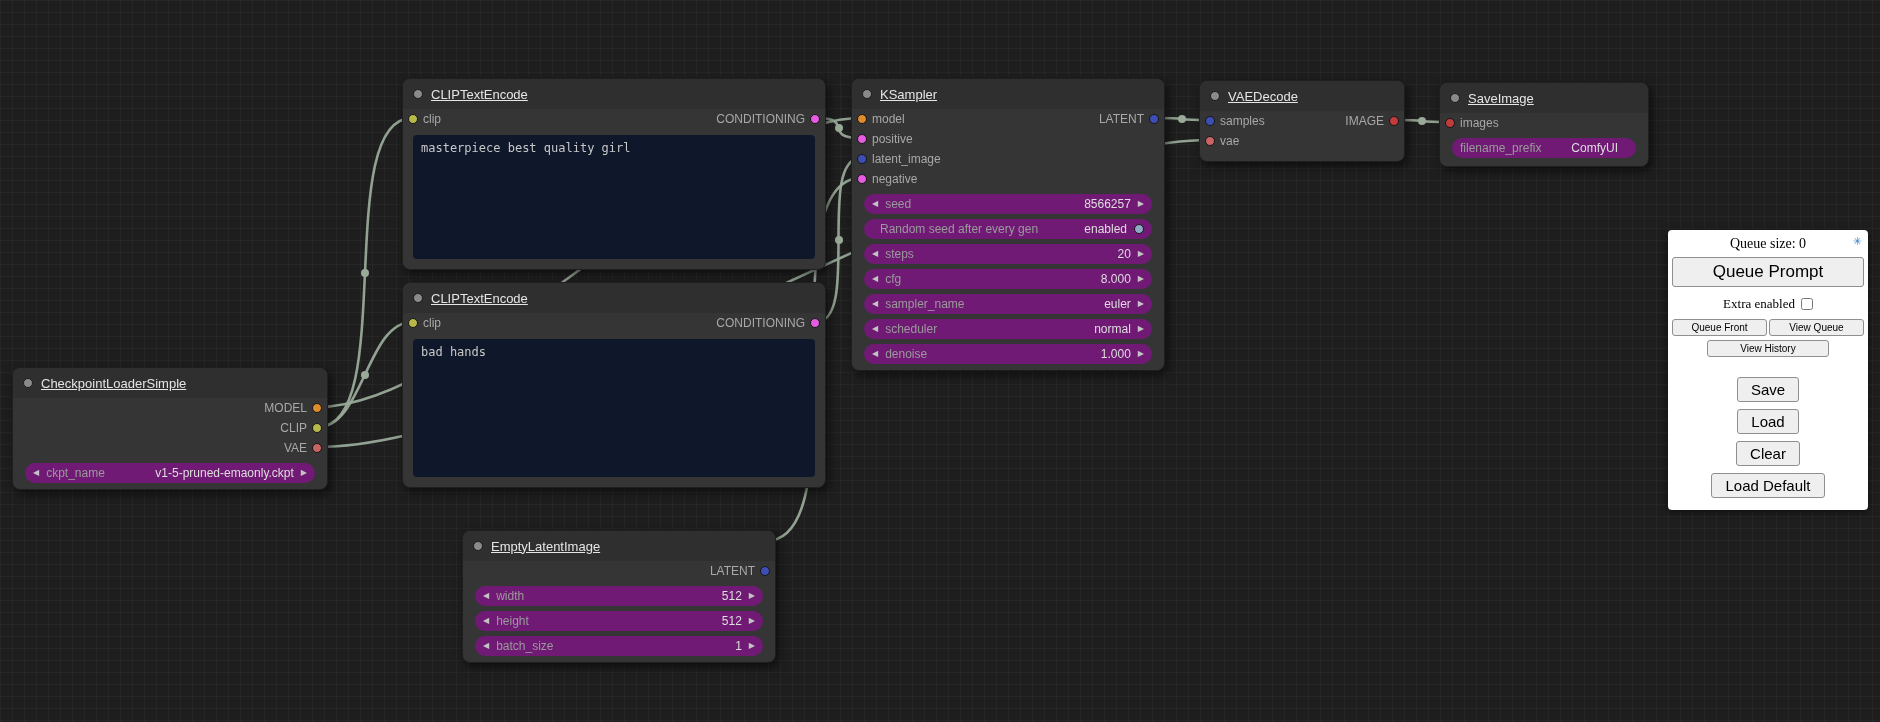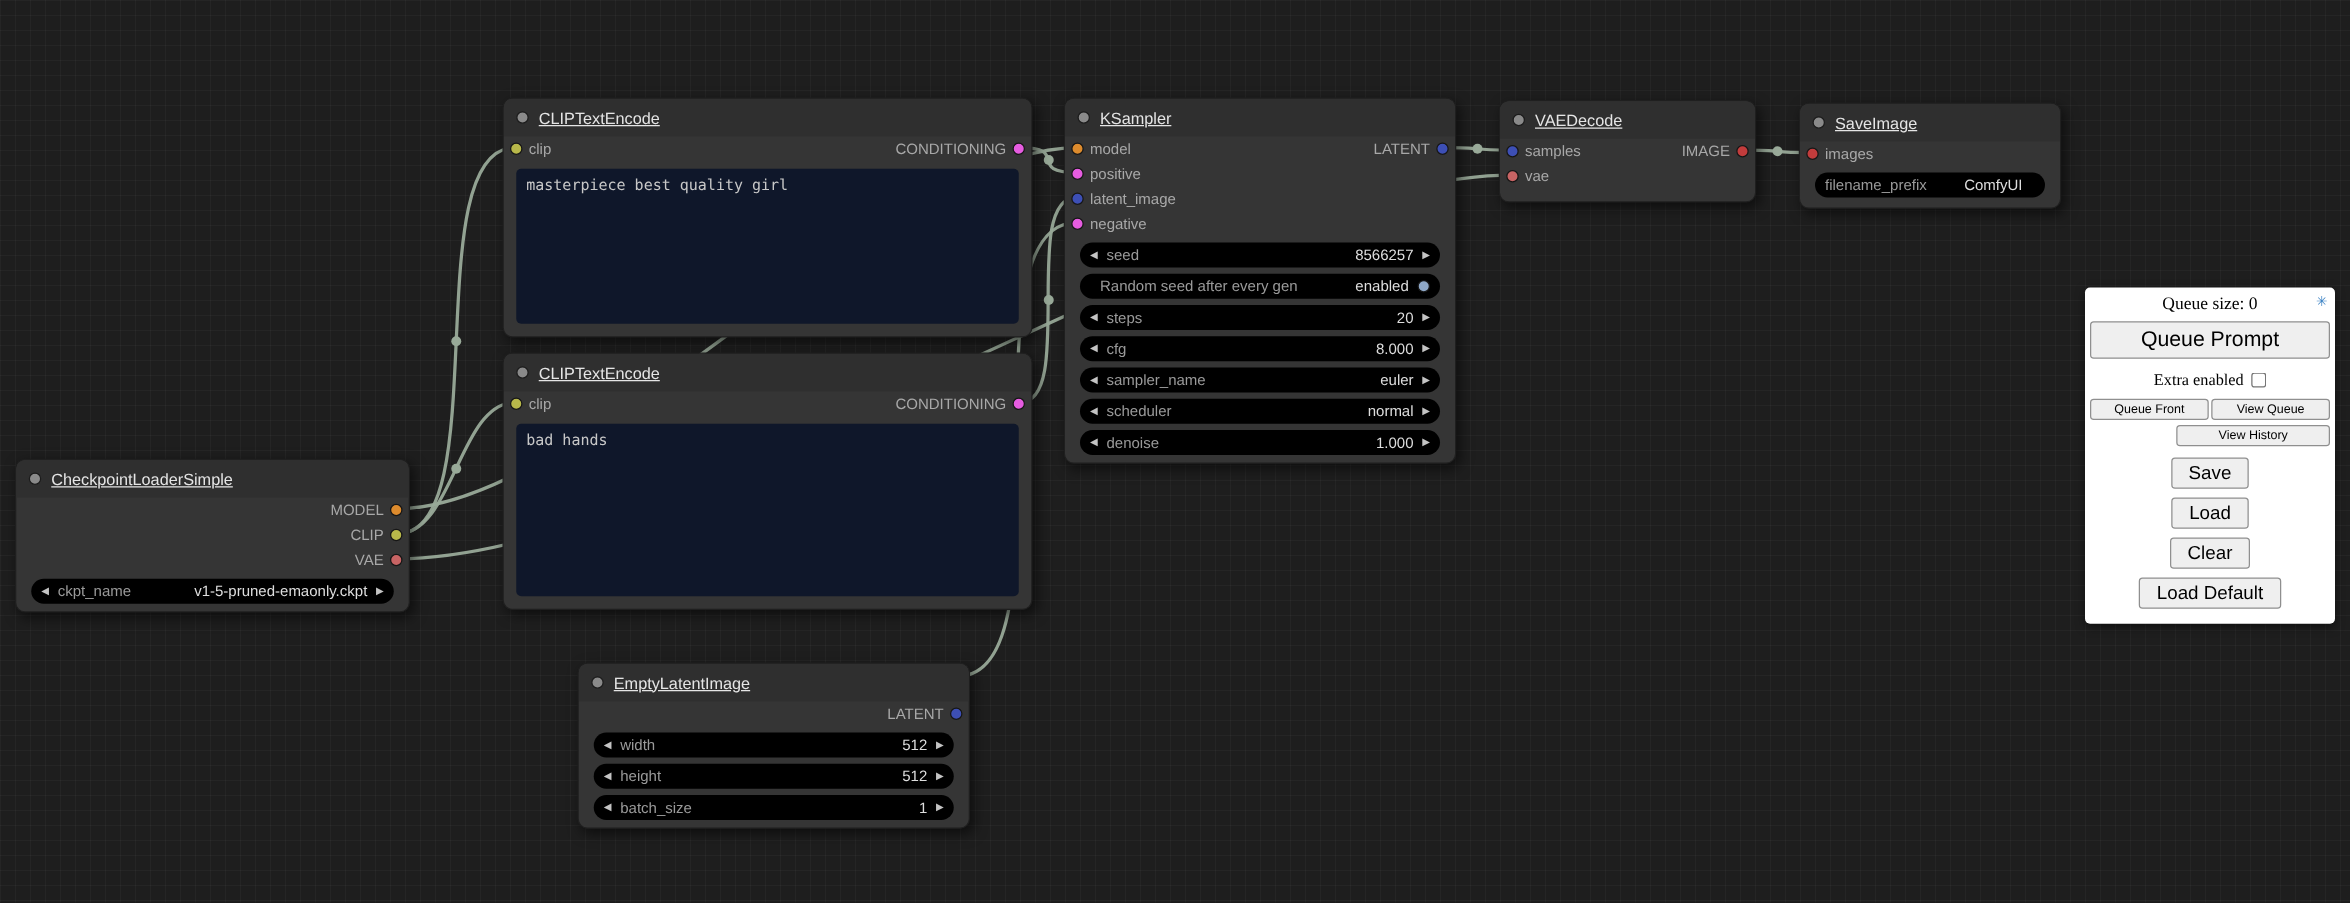--- a/index.html
+++ b/index.html
@@ -30,21 +30,21 @@
   .srow { height:20px; flex:none; display:flex; align-items:center; justify-content:space-between; padding:0 5px; }
   .slot { display:flex; align-items:center; gap:5px; min-width:10px; }
   .slabel { color:#a8a8a8; font-size:12px; }
   .pdot { width:10px; height:10px; border-radius:50%; border:1px solid #161616; box-sizing:border-box; }
   .ntext {
     flex:1; margin:6px 10px 10px; background:#0f172a; border-radius:4px;
     padding:5px 8px; color:#c8c8c8; font-size:12px; line-height:1.35;
     font-family:"DejaVu Sans Mono", monospace; white-space:pre-wrap; overflow:hidden;
   }
   .widget {
-    height:20px; flex:none; background:#000000; border-radius:10px;
+    height:20px; flex:none; background:#701a75; border-radius:10px;
     margin:5px 12px 0; padding:0 8px; display:flex; align-items:center; gap:7px;
     font-size:12px;
   }
   .wlabel { color:#9a9a9a; flex:none; }
   .wvalue { color:#dedede; flex:1; text-align:right; }
   .warrow { color:#c4c4c4; font-size:8px; line-height:1; flex:none; }
   .toggledot { width:10px; height:10px; border-radius:50%; flex:none; border:1px solid #161616; box-sizing:border-box; }
 
   .menu {
     position:absolute; z-index:5; top:230px; right:12px; width:200px;
@@ -57,21 +57,21 @@
   .settings { position:absolute; right:2px; top:-1px; color:#3b82c4; font-size:11px; cursor:pointer; }
   .menu button {
     font-family:"Liberation Sans", sans-serif; background:#efefef;
     border:1px solid #8f8f8f; border-radius:3px; color:#000; cursor:pointer;
   }
   .queue-prompt { width:100%; font-size:17px; padding:4px 0; margin-bottom:9px; }
   .extra { font-size:13px; margin-bottom:7px; display:flex; align-items:center; justify-content:center; gap:6px; }
   .extra input { width:12px; height:12px; margin:0; }
   .btn-row { display:flex; gap:2px; margin-bottom:4px; }
   .btn-row button { flex:1; font-size:10px; padding:2px 0; }
-  .vh-row { display:flex; justify-content:flex-end; margin-bottom:9px; }
+  .vh-row { display:flex; justify-content:center; margin-bottom:20px; }
   .vh-row button { width:64%; font-size:10px; padding:2px 0; }
   .big { display:block; margin:7px auto 0; font-size:15px; padding:3px 13px; }
 </style>
 </head>
 <body>
 
 <svg class="wires" width="1880" height="722" viewBox="0 0 1880 722">
   <path d="M318 407 C468 407 711 118 861 118" style="stroke: rgb(153, 170, 153);"></path>
   <path d="M318 427 C398 427 332 118 412 118" style="stroke: rgb(153, 170, 153);"></path>
   <path d="M318 427 C363 427 367 322 412 322" style="stroke: rgb(153, 170, 153);"></path>

